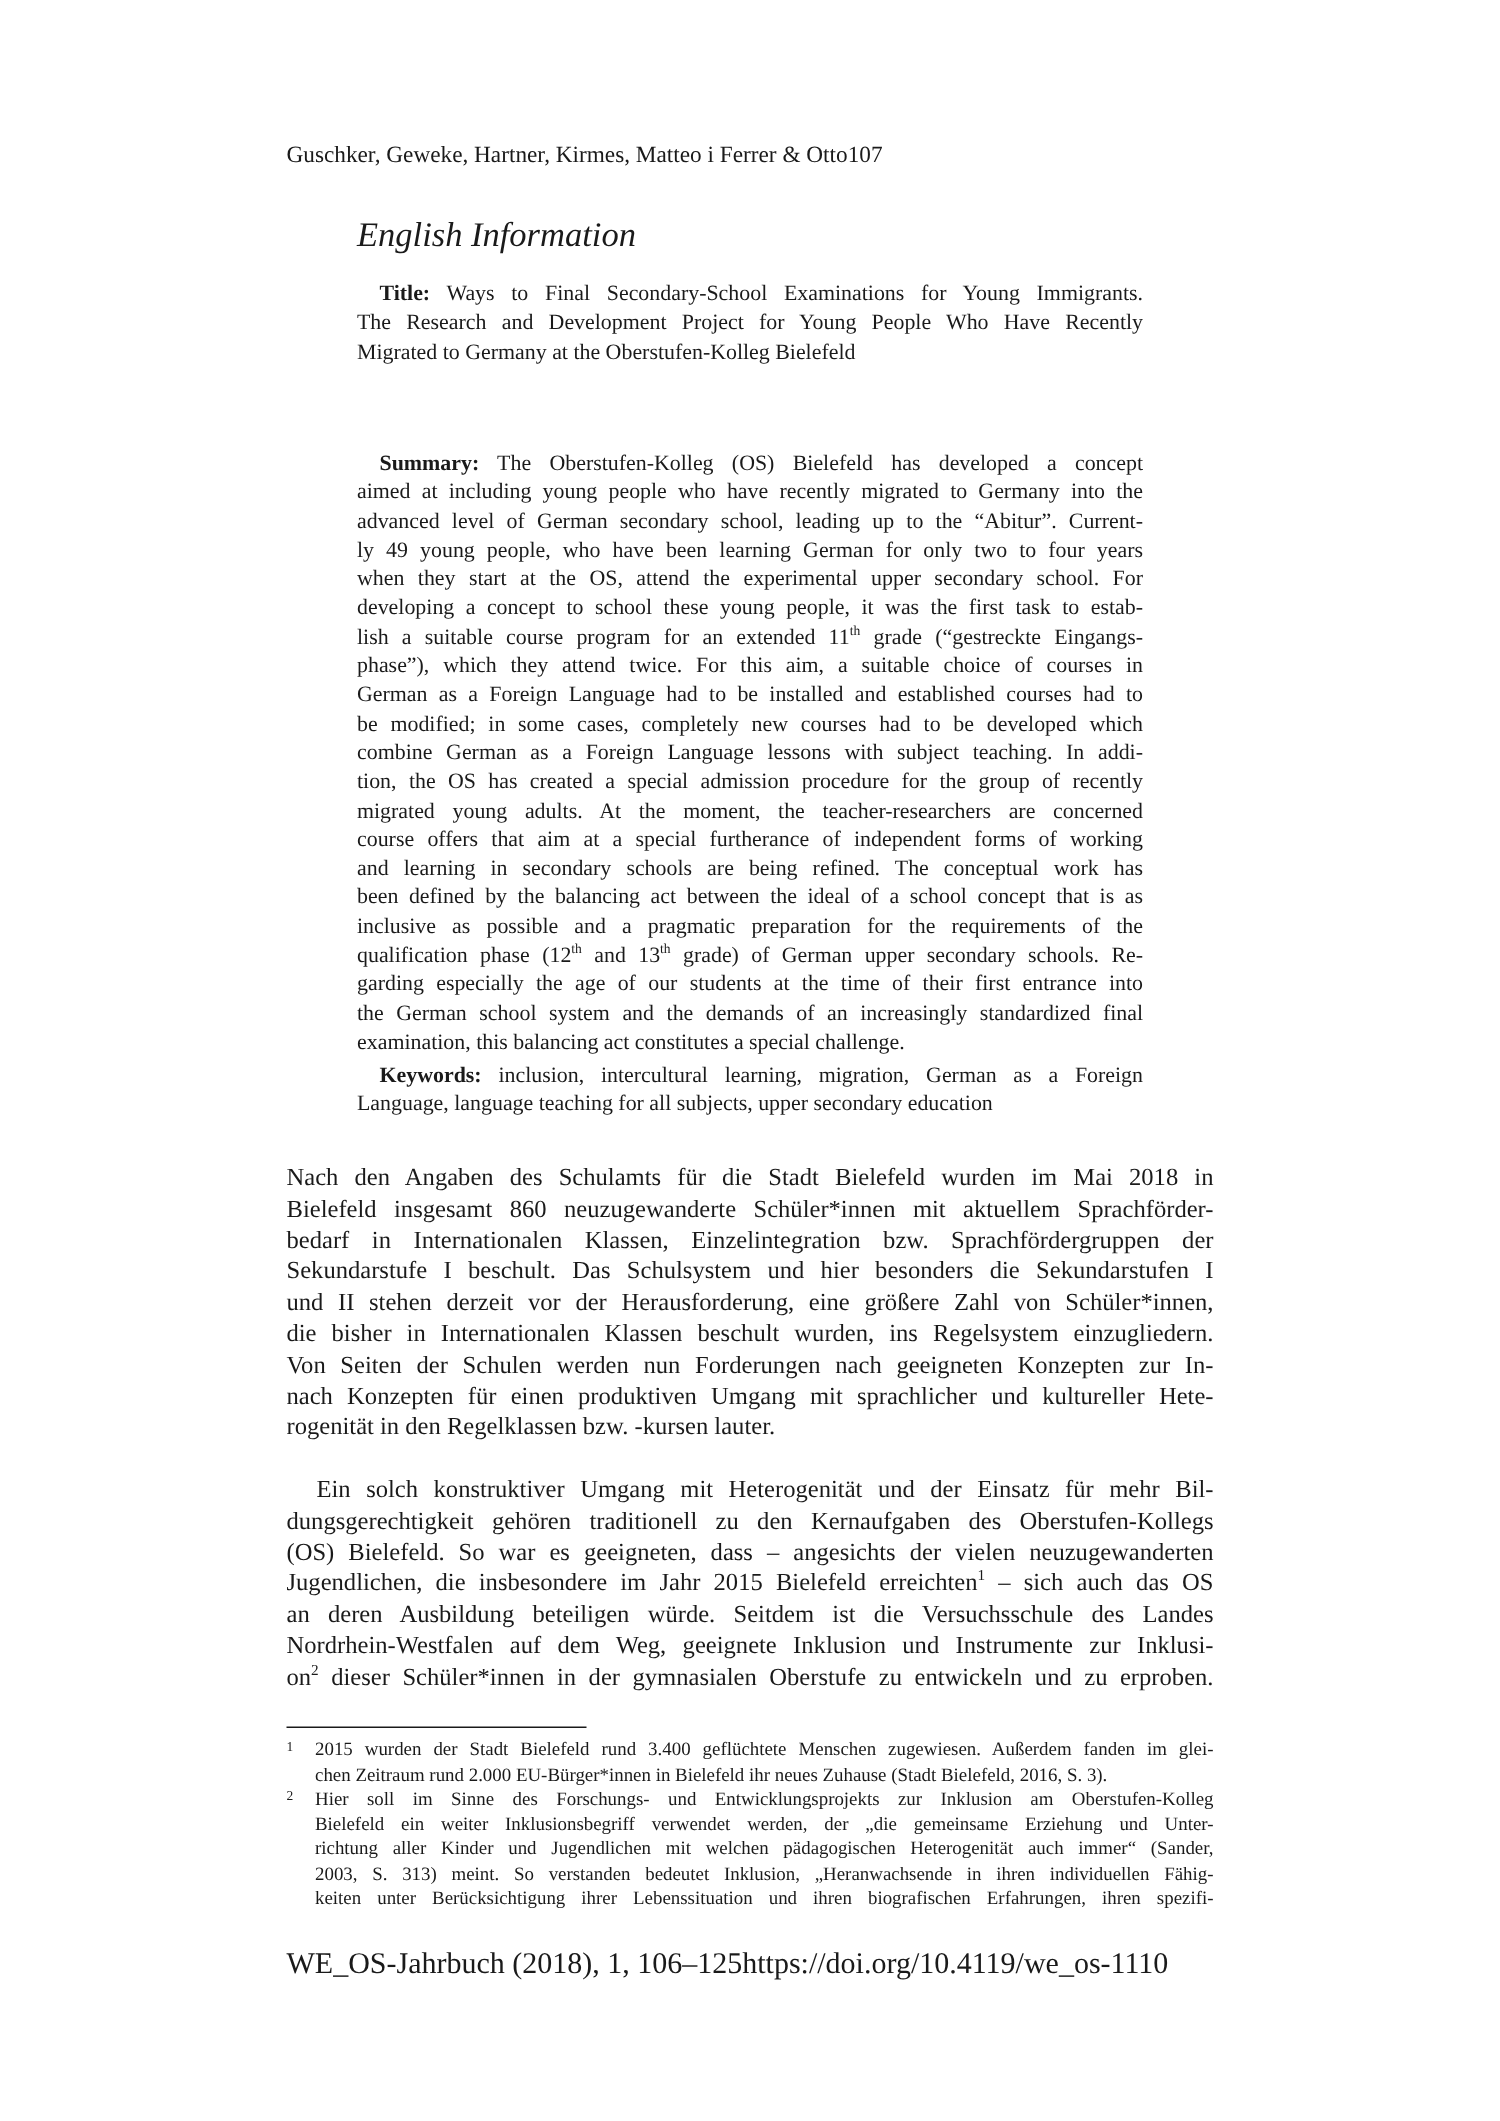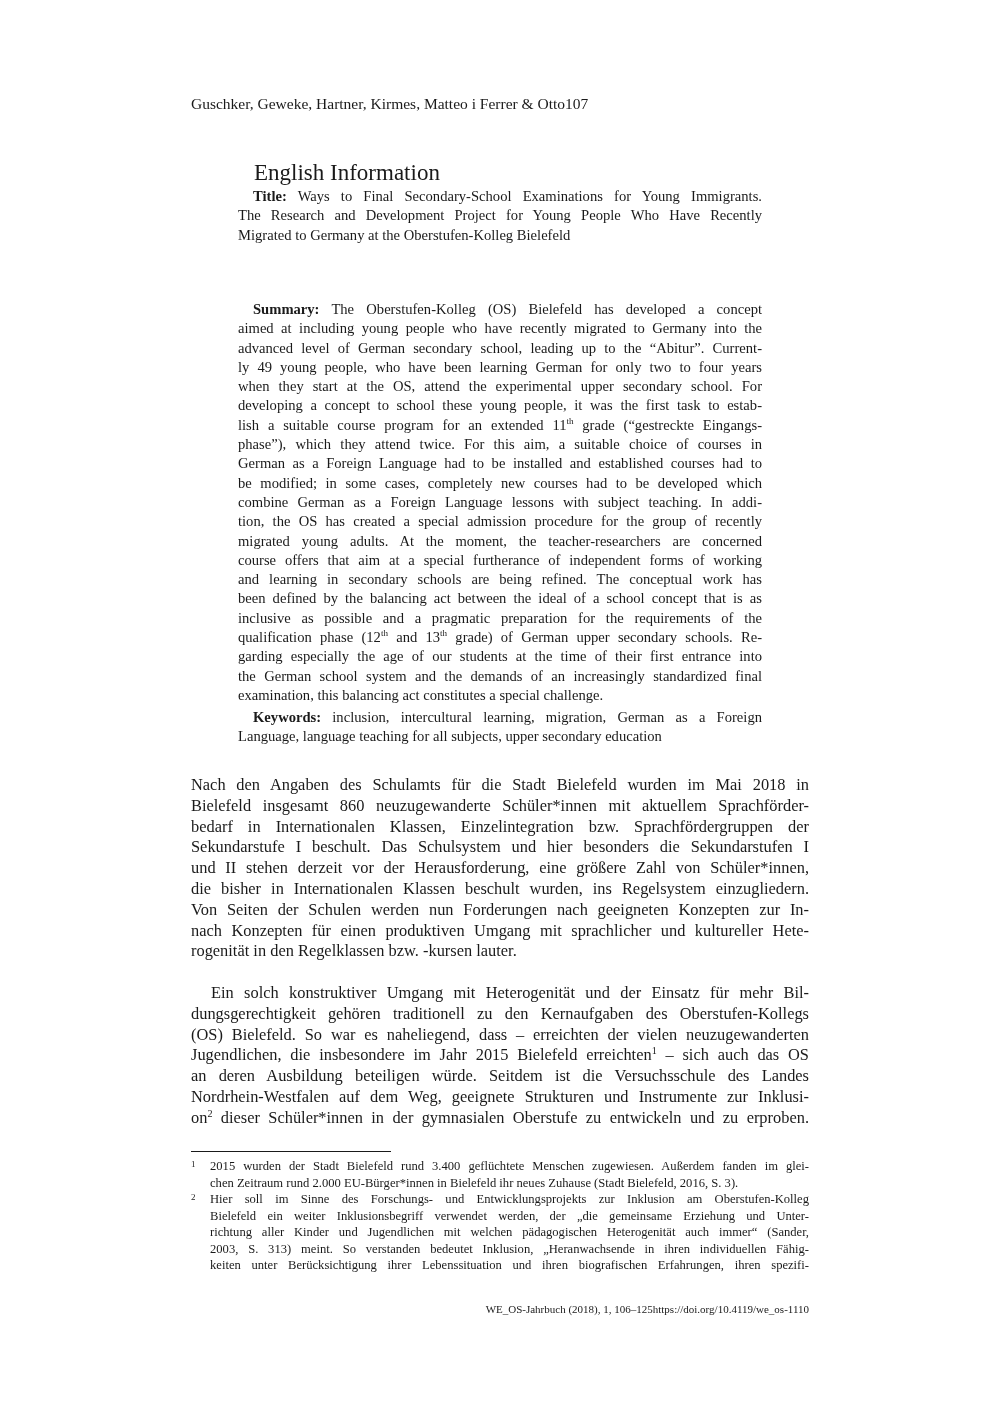--- a/index.html
+++ b/index.html
@@ -25,21 +25,22 @@
       display: flex;
       justify-content: flex-start;
     }
     .section-heading {
       position: absolute;
       left: 238px;
       top: 142px;
       font-size: 23px;
       line-height: 30px;
       font-weight: normal;
-      margin: 16px;
+      margin: 0;
+      font-style: italic;
     }
     .abstract {
       position: absolute;
       left: 238px;
       width: 524px;
       font-size: 14.6px;
       line-height: 19.3px;
       text-align: justify;
       hyphens: manual;
     }
@@ -96,24 +97,24 @@
       position: absolute;
       left: 0;
       top: -2px;
       font-size: 9px;
     }
     .running-footer {
       position: absolute;
       left: 191px;
       right: 191px;
       top: 1299px;
-      font-size: 11px;
+      font-size: 20px;
       line-height: 20px;
       display: flex;
-      justify-content: flex-end;
+      justify-content: flex-start;
     }
   </style>
 </head>
 <body>
 
 <div class="running-header">
   <span>Guschker, Geweke, Hartner, Kirmes, Matteo i Ferrer &amp; Otto</span>
   <span>107</span>
 </div>
 
@@ -162,24 +163,24 @@
   <span class="line">und II stehen derzeit vor der Herausforderung, eine größere Zahl von Schüler*innen,</span>
   <span class="line">die bisher in Internationalen Klassen beschult wurden, ins Regelsystem einzugliedern.</span>
   <span class="line">Von Seiten der Schulen werden nun Forderungen nach geeigneten Konzepten zur In-</span>
   <span class="line">nach Konzepten für einen produktiven Umgang mit sprachlicher und kultureller Hete-</span>
   <span class="line last">rogenität in den Regelklassen bzw. -kursen lauter.</span>
 </div>
 
 <div class="body-text para2">
   <span class="line first">Ein solch konstruktiver Umgang mit Heterogenität und der Einsatz für mehr Bil-</span>
   <span class="line">dungsgerechtigkeit gehören traditionell zu den Kernaufgaben des Oberstufen-Kollegs</span>
-  <span class="line">(OS) Bielefeld. So war es naheliegend, dass – erreichten der vielen neuzugewanderten</span>
+  <span class="line">(OS) Bielefeld. So war es geeigneten, dass – angesichts der vielen neuzugewanderten</span>
   <span class="line"><span>Jugendlichen, die insbesondere im Jahr 2015 Bielefeld erreichten</span><sup>1</sup><span> – sich auch das OS</span></span>
   <span class="line">an deren Ausbildung beteiligen würde. Seitdem ist die Versuchsschule des Landes</span>
-  <span class="line">Nordrhein-Westfalen auf dem Weg, geeignete Strukturen und Instrumente zur Inklusi-</span>
+  <span class="line">Nordrhein-Westfalen auf dem Weg, geeignete Inklusion und Instrumente zur Inklusi-</span>
   <span class="line"><span>on</span><sup>2</sup><span> dieser Schüler*innen in der gymnasialen Oberstufe zu entwickeln und zu erproben.</span></span>
 </div>
 
 <div class="footnote-rule"></div>
 
 <div class="footnotes fn1">
   <div class="fn">
     <span class="fn-mark">1</span>
     <span class="line">2015 wurden der Stadt Bielefeld rund 3.400 geflüchtete Menschen zugewiesen. Außerdem fanden im glei-</span>
     <span class="line last">chen Zeitraum rund 2.000 EU-Bürger*innen in Bielefeld ihr neues Zuhause (Stadt Bielefeld, 2016, S. 3).</span>

